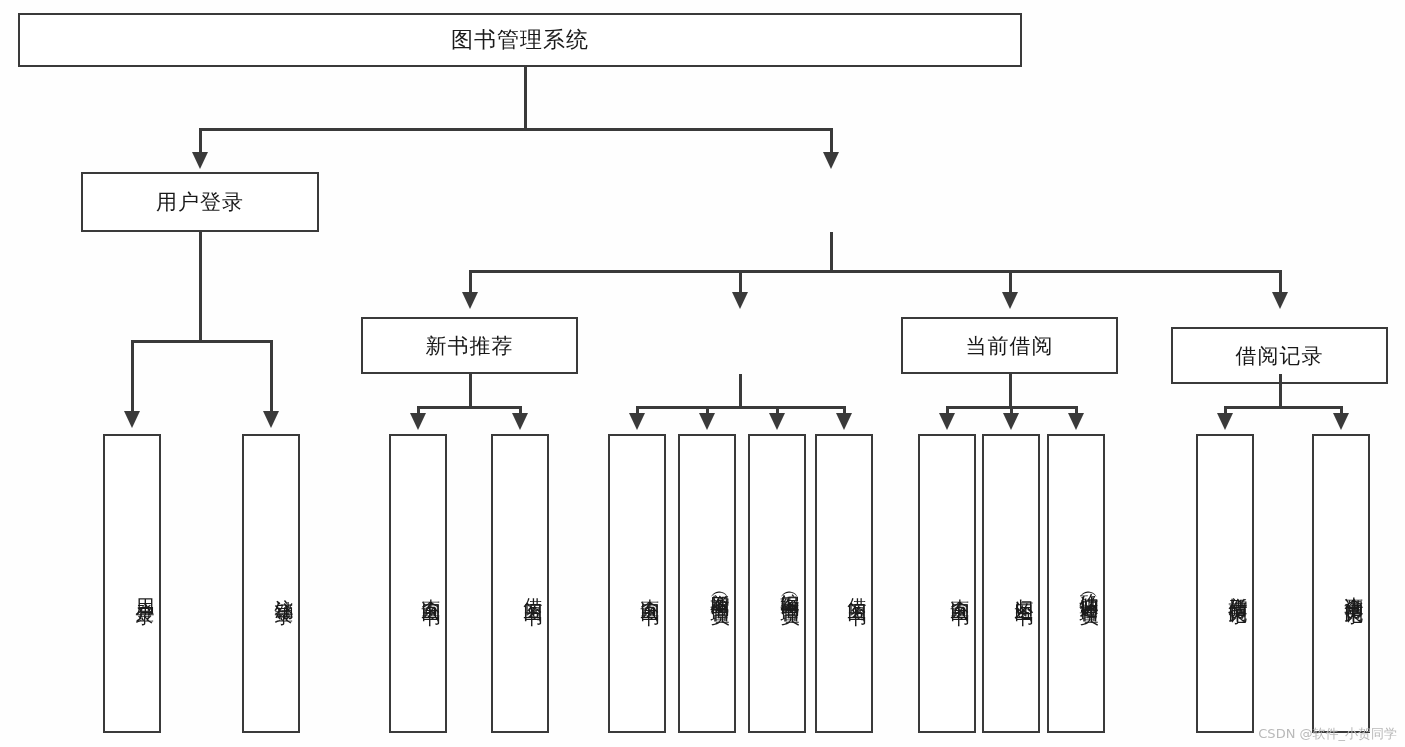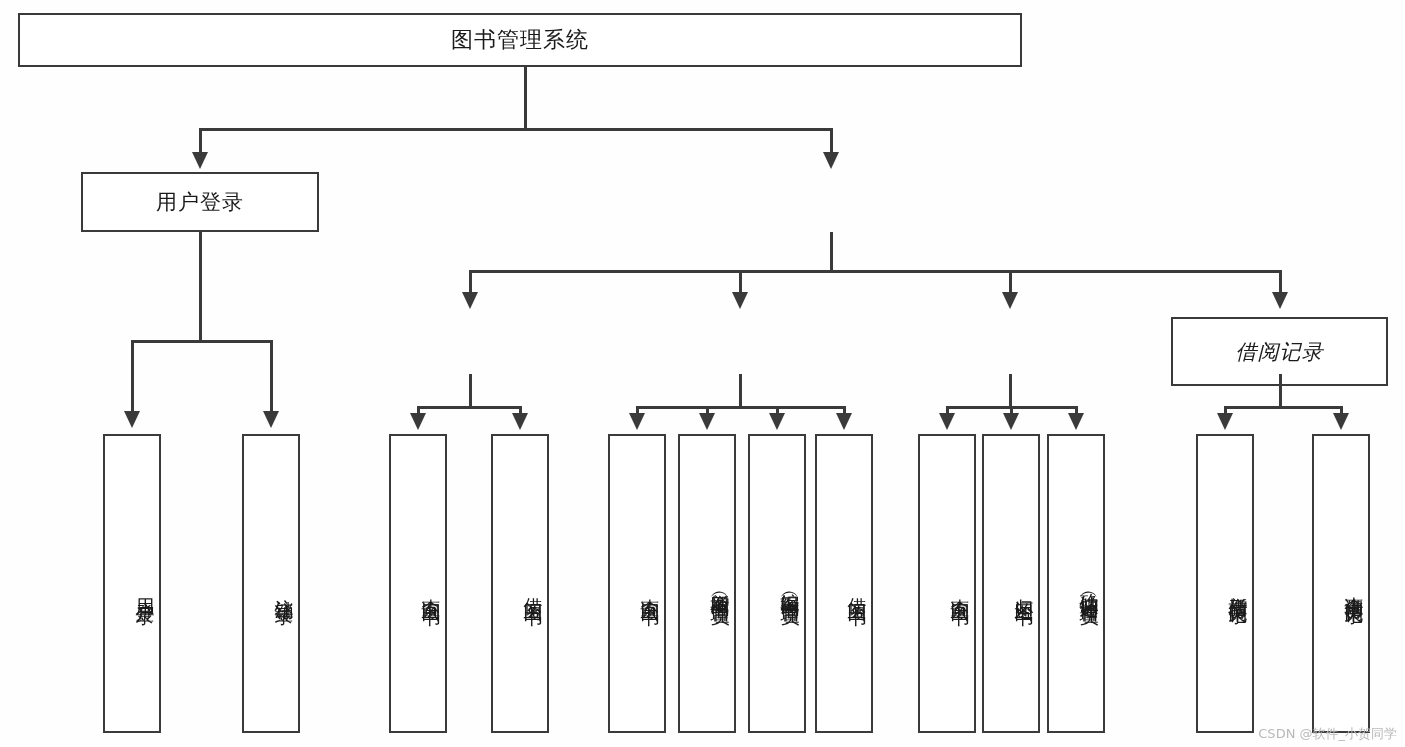--- a/index.html
+++ b/index.html
@@ -105,21 +105,27 @@
   <div class="ln hln" style="left:469px; top:270px; width:812px;"></div>
   <div class="ln vln" style="left:469px; top:270px; height:24px;"></div>
   <div class="arrow" style="left:462px; top:292px;"></div>
   <div class="ln vln" style="left:739px; top:270px; height:24px;"></div>
   <div class="arrow" style="left:732px; top:292px;"></div>
   <div class="ln vln" style="left:1009px; top:270px; height:24px;"></div>
   <div class="arrow" style="left:1002px; top:292px;"></div>
   <div class="ln vln" style="left:1279px; top:270px; height:24px;"></div>
   <div class="arrow" style="left:1272px; top:292px;"></div>
 
-  <div class="node h" style="left:1171px; top:317px; width:217px; height:69px;font-style:italic;">
+  <div class="node h" style="left:361px; top:317px; width:217px; height:57px;">
+    <span>新书推荐</span>
+  </div>
+  <div class="node h" style="left:901px; top:317px; width:217px; height:57px;">
+    <span>当前借阅</span>
+  </div>
+  <div class="node h" style="left:1171px; top:327px; width:217px; height:57px;">
     <span>借阅记录</span>
   </div>
 
   <div class="ln vln" style="left:469px; top:374px; height:34px;"></div>
   <div class="ln hln" style="left:417px; top:406px; width:104px;"></div>
   <div class="ln vln" style="left:417px; top:406px; height:9px;"></div>
   <div class="arrow" style="left:410px; top:413px;"></div>
   <div class="ln vln" style="left:519px; top:406px; height:9px;"></div>
   <div class="arrow" style="left:512px; top:413px;"></div>
 

